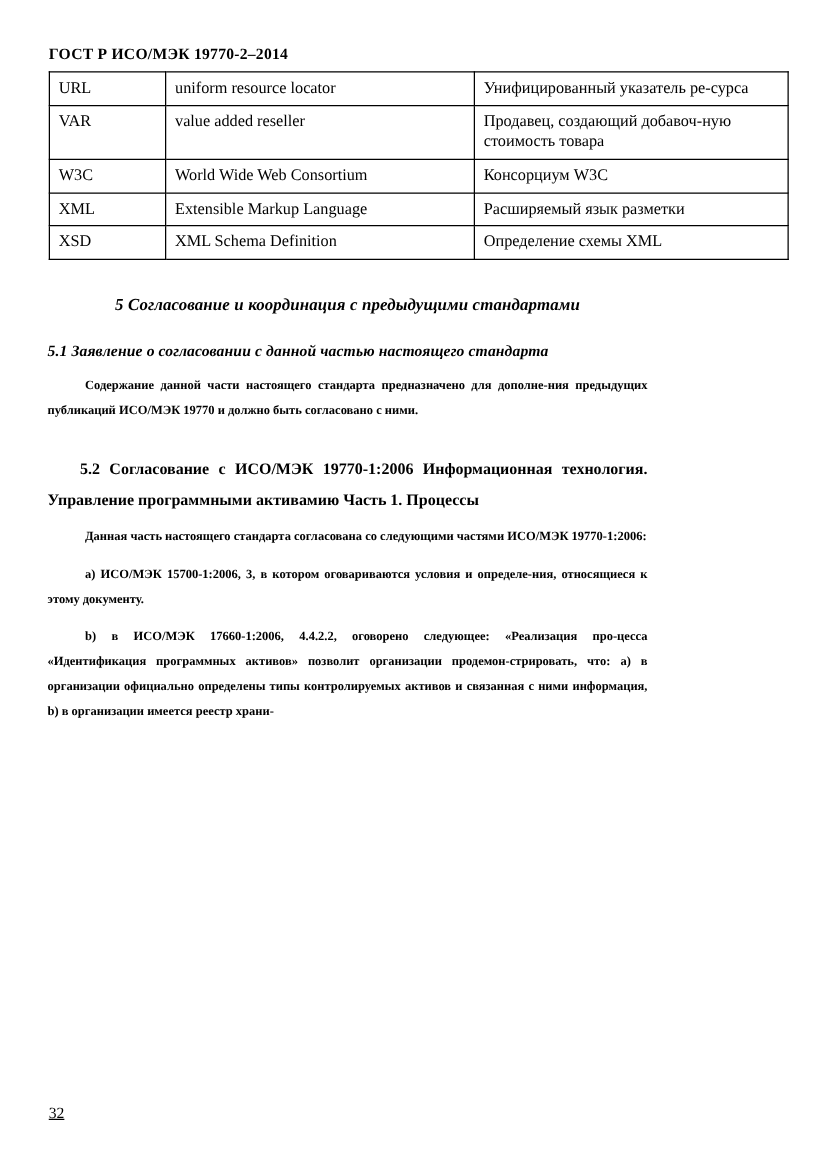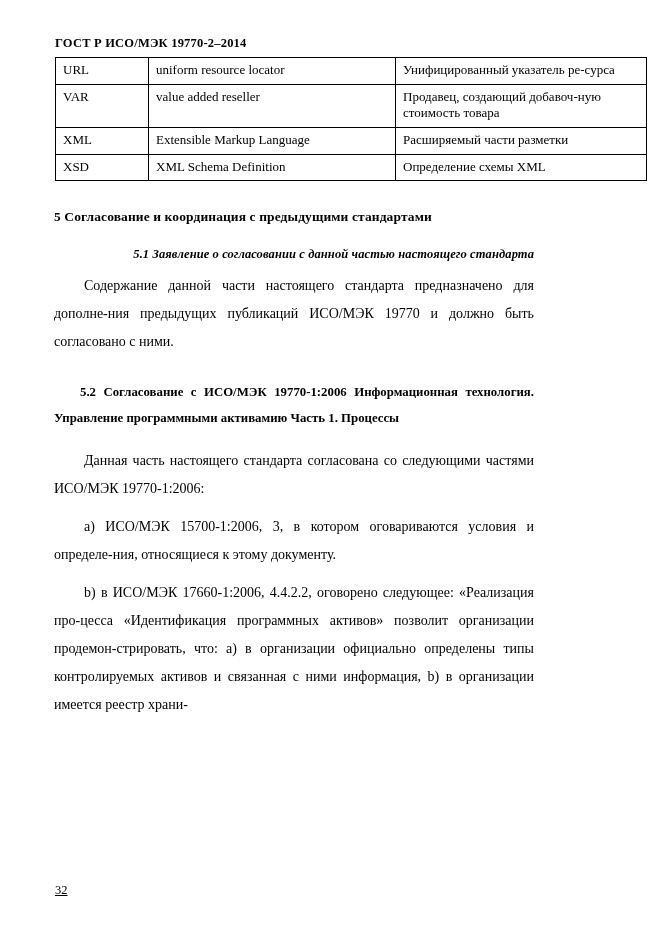--- a/index.html
+++ b/index.html
@@ -10,21 +10,21 @@
   body {
     width: 661px;
     height: 936px;
     font-family: "Liberation Serif", serif;
     color: #000000;
     position: relative;
     overflow: hidden;
   }
   .page {
     position: absolute;
-    left: 16px; top: 0;
+    left: 0; top: 0;
     width: 556px;
     height: 936px;
     box-sizing: border-box;
     padding: 36px 38px 20px 38px;
   }
   .header {
     font-family: "Liberation Serif", serif;
     font-size: 12.5px;
     font-weight: bold;
     letter-spacing: 0.2px;
@@ -45,48 +45,51 @@
     vertical-align: top;
     font-family: "Liberation Serif", serif;
   }
   table.abbr td.c1 { width: 78px; }
   table.abbr td.c2 { width: 232px; }
   table.abbr td.c3 { width: 236px; }
 
   h2.section {
     font-size: 13.5px;
     font-weight: bold;
+    font-style: italic;
     margin: 28px 0 0 0;
+    text-align: center;
     letter-spacing: 0.1px;
   }
   h3.subsection {
     font-size: 12.5px;
     font-weight: bold;
     font-style: italic;
     margin: 22px 0 0 0;
-    text-align: right;
+    text-align: left;
     letter-spacing: 0.1px;
   }
   h3.subsection2 {
     font-size: 12.8px;
     font-weight: bold;
     margin: 24px 0 0 0;
     text-align: justify;
     text-indent: 26px;
     line-height: 2.0;
   }
   p.body {
-    font-size: 14px;
+    font-size: 10px;
     line-height: 2.0;
     margin: 10px 0 0 0;
     text-align: justify;
     text-indent: 30px;
     hyphens: manual;
+    font-weight: bold;
   }
-  p.tight { margin-top: 16px; }
+  p.tight { margin-top: 6px; }
   .pagenum {
     position: absolute;
     left: 39px;
     bottom: 38px;
     font-size: 12.5px;
     font-family: "Liberation Serif", serif;
     text-decoration: underline;
   }
 </style>
 </head>
@@ -102,23 +105,28 @@
         <td class="c1">URL</td>
         <td class="c2">uniform resource locator</td>
         <td class="c3">Унифицированный указатель ре-сурса</td>
       </tr>
       <tr>
         <td class="c1">VAR</td>
         <td class="c2">value added reseller</td>
         <td class="c3">Продавец, создающий добавоч-ную стоимость товара</td>
       </tr>
       <tr>
+        <td class="c1">W3C</td>
+        <td class="c2">World Wide Web Consortium</td>
+        <td class="c3">Консорциум W3C</td>
+      </tr>
+      <tr>
         <td class="c1">XML</td>
         <td class="c2">Extensible Markup Language</td>
-        <td class="c3">Расширяемый части разметки</td>
+        <td class="c3">Расширяемый язык разметки</td>
       </tr>
       <tr>
         <td class="c1">XSD</td>
         <td class="c2">XML Schema Definition</td>
         <td class="c3">Определение схемы XML</td>
       </tr>
     </tbody>
   </table>
 
   <h2 class="section">5  Согласование и координация с предыдущими стандартами</h2>

